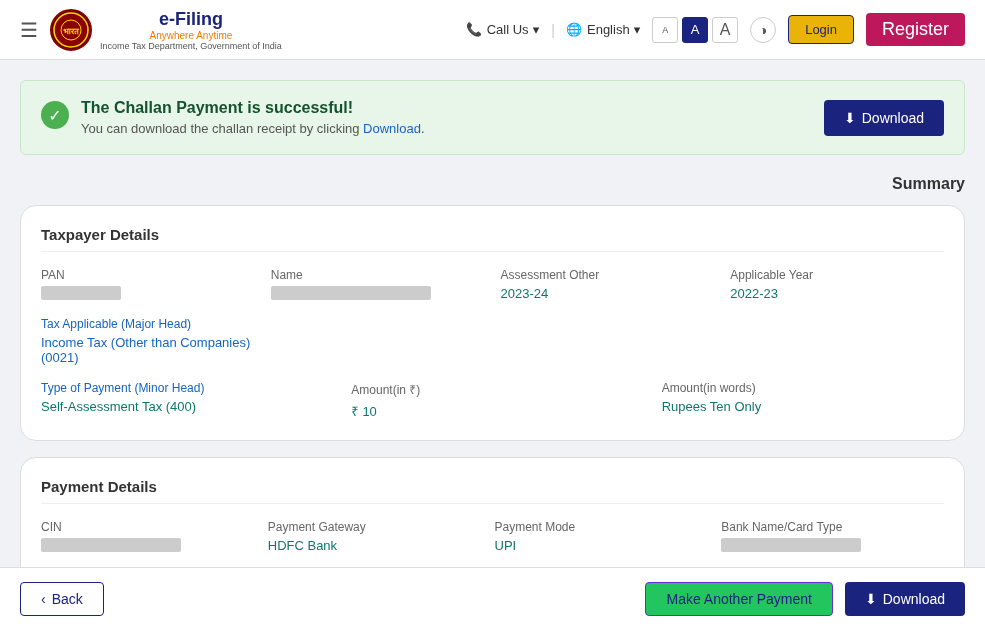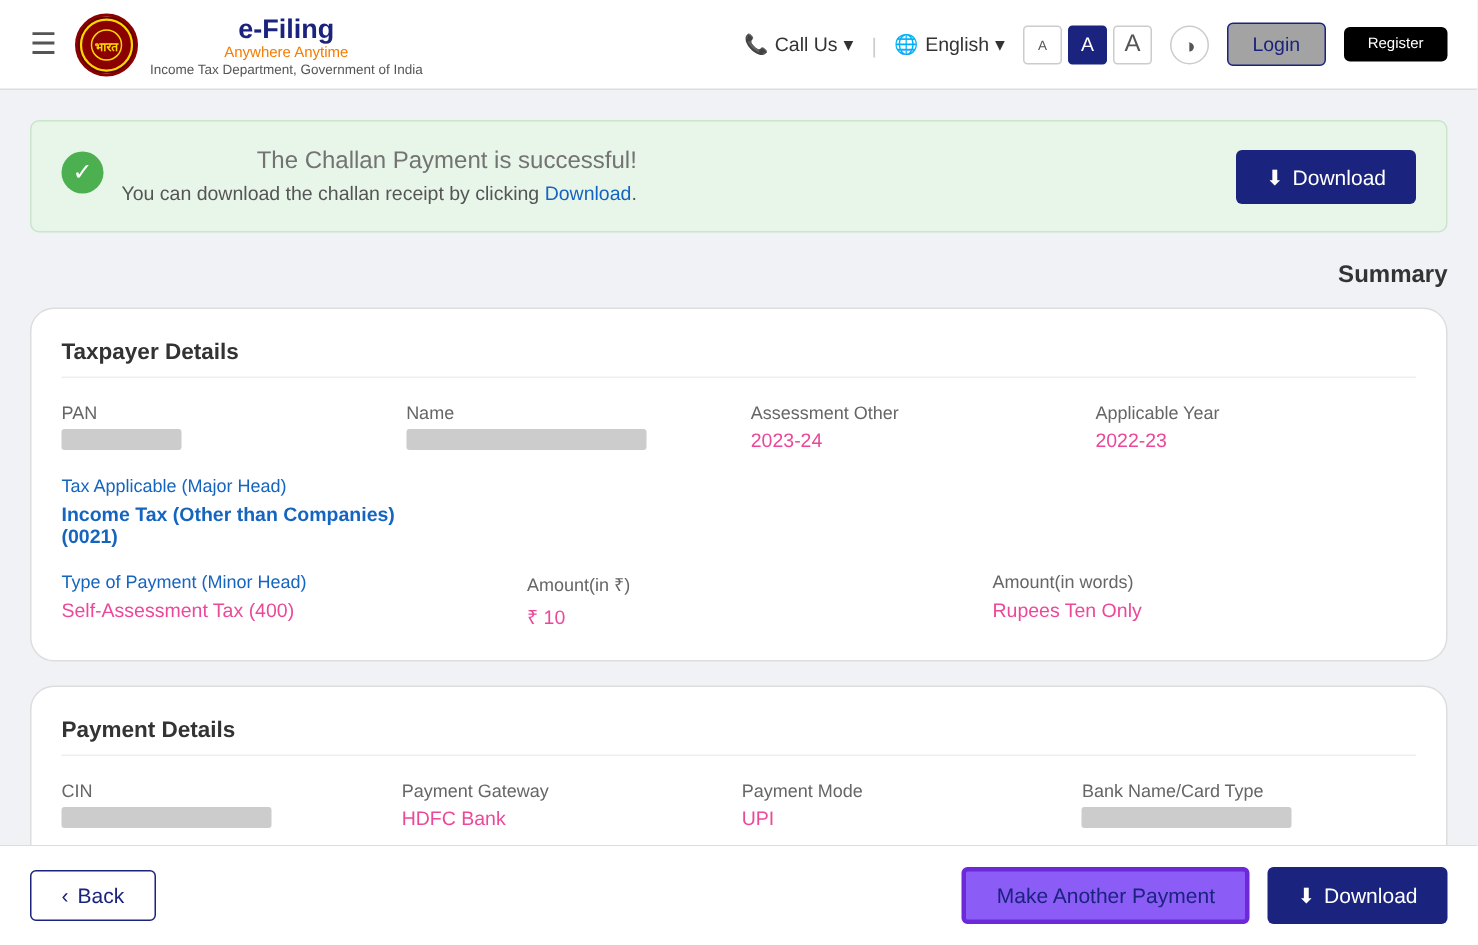--- a/index.html
+++ b/index.html
@@ -43,45 +43,45 @@
       border-radius: 3px; cursor: pointer; display: flex; align-items: center; justify-content: center;
       font-size: 11px; color: #555;
     }
     .font-btn.active { background: #1a237e; color: #fff; border-color: #1a237e; }
     .contrast-btn {
       width: 26px; height: 26px; border: 1px solid #ccc; background: #fff;
       border-radius: 50%; cursor: pointer; display: flex; align-items: center; justify-content: center;
       font-size: 14px; color: #555;
     }
     .login-btn {
-      border: 1px solid #1a237e; color: #1a237e; background: #a3a3a3;
+      border: 1px solid #1a237e; color: #1a237e; background: #eab308;
       padding: 6px 16px; border-radius: 4px; cursor: pointer; font-size: 13px;
     }
     .register-btn {
-      background: #000000; color: #fff;
-      border: none; padding: 6px 16px; border-radius: 4px; cursor: pointer; font-size: 10px;
+      background: #be185d; color: #fff;
+      border: none; padding: 6px 16px; border-radius: 4px; cursor: pointer; font-size: 18px;
     }
 
     
     .main-content { padding: 20px; max-width: 985px; margin: 0 auto; }
 
     
     .success-banner {
       background: #e8f5e9; border: 1px solid #c8e6c9; border-radius: 6px;
       padding: 18px 20px; display: flex; align-items: center; justify-content: space-between;
       margin-bottom: 20px;
     }
     .success-left { display: flex; align-items: flex-start; gap: 12px; }
     .success-icon {
       width: 28px; height: 28px; border-radius: 50%;
       background: #4caf50; color: #fff;
       display: flex; align-items: center; justify-content: center;
       font-size: 16px; flex-shrink: 0; margin-top: 2px;
     }
-    .success-text h3 { font-size: 16px; color: #737373; font-weight: normal; text-align: right; }
+    .success-text h3 { font-size: 16px; color: #14532d; font-weight: bold; }
     .success-text p { font-size: 13px; color: #555; margin-top: 4px; }
     .success-text p a { color: #1565c0; text-decoration: none; }
     .download-btn-top {
       background: #1a237e; color: #fff; border: none;
       padding: 10px 20px; border-radius: 4px; cursor: pointer; font-size: 14px;
       display: flex; align-items: center; gap: 6px; white-space: nowrap;
     }
 
     
     .summary-title { font-size: 16px; font-weight: bold; color: #333; margin-bottom: 12px; text-align: right; }
@@ -92,46 +92,46 @@
       padding: 20px; margin-bottom: 16px;
     }
     .card-title { font-size: 15px; font-weight: bold; color: #333; margin-bottom: 16px; padding-bottom: 8px; border-bottom: 1px solid #eee; }
 
     .detail-grid { display: grid; grid-template-columns: 1fr 1fr 1fr 1fr; gap: 16px; margin-bottom: 16px; }
 
     .detail-item label {
       font-size: 12px; color: #666; display: block; margin-bottom: 4px;
     }
     .detail-item .value {
-      font-size: 13px; color: #ec4899; font-weight: 500;
+      font-size: 13px; color: #0f766e; font-weight: 500;
     }
     .detail-item .redacted {
       height: 14px; background: #ccc; border-radius: 2px; display: block;
     }
     .detail-item .redacted.short { width: 80px; }
     .detail-item .redacted.medium { width: 140px; }
     .detail-item .redacted.long { width: 160px; }
 
     .tax-applicable-label { font-size: 12px; color: #1565c0; margin-bottom: 4px; }
-    .tax-applicable-value { font-size: 13px; color: #1565c0; font-weight: 700; }
+    .tax-applicable-value { font-size: 13px; color: #1565c0; font-weight: 400; }
 
     
     .footer-bar {
       background: #fff; border-top: 1px solid #ddd;
       padding: 14px 20px; display: flex; align-items: center; justify-content: space-between;
       position: fixed; bottom: 0; left: 0; right: 0;
     }
     .back-btn {
       border: 1px solid #1a237e; color: #1a237e; background: #fff;
       padding: 8px 20px; border-radius: 4px; cursor: pointer; font-size: 14px;
       display: flex; align-items: center; gap: 6px;
     }
     .footer-right { display: flex; gap: 12px; }
     .make-payment-btn {
-      border: 3px solid #6d28d9; color: #1a237e; background: #8b5cf6;
+      border: 1px solid #6d28d9; color: #1a237e; background: #22c55e;
       padding: 8px 20px; border-radius: 4px; cursor: pointer; font-size: 14px;
     }
     .download-btn-bottom {
       background: #1a237e; color: #fff; border: none;
       padding: 8px 20px; border-radius: 4px; cursor: pointer; font-size: 14px;
       display: flex; align-items: center; gap: 6px;
     }
 
     .minor-head-label { font-size: 12px; color: #1565c0; margin-bottom: 4px; }
     .payment-gateway-val { color: #1565c0; }

